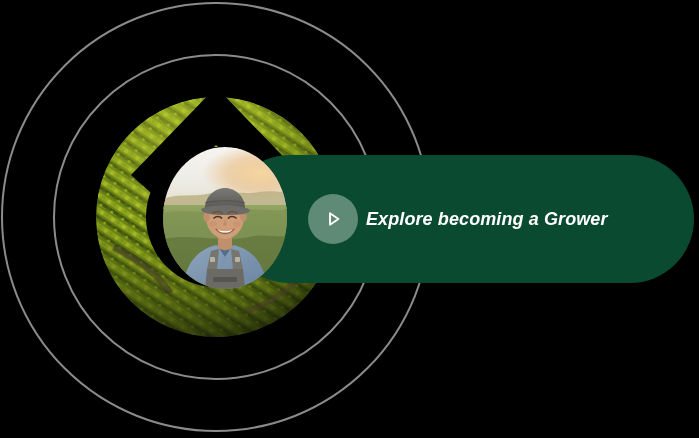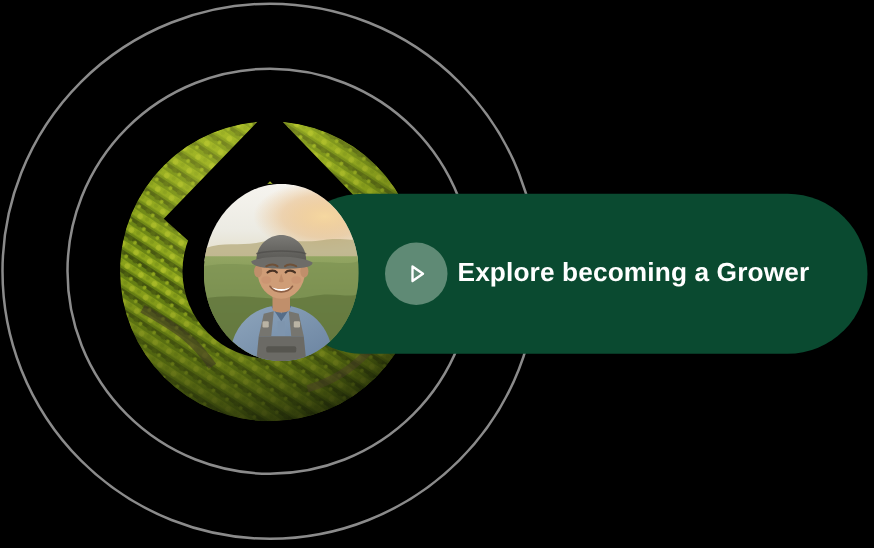--- a/index.html
+++ b/index.html
@@ -95,25 +95,26 @@
     display: flex;
     align-items: center;
     justify-content: center;
   }
   #play-badge svg { display: block; }
   #cta-label {
     position: absolute;
     left: 140px;
     top: 50px;
     color: #ffffff;
-    font-size: 21px;
+    font-size: 18px;
     font-weight: 700;
     letter-spacing: 0.1px;
     white-space: nowrap;
     line-height: 28px;
+    font-style: italic;
   }
 </style>
 </head>
 <body>
 
 <div id="stage">
 
   <div class="ring" id="ring-outer"></div>
   <div class="ring" id="ring-inner"></div>
 

